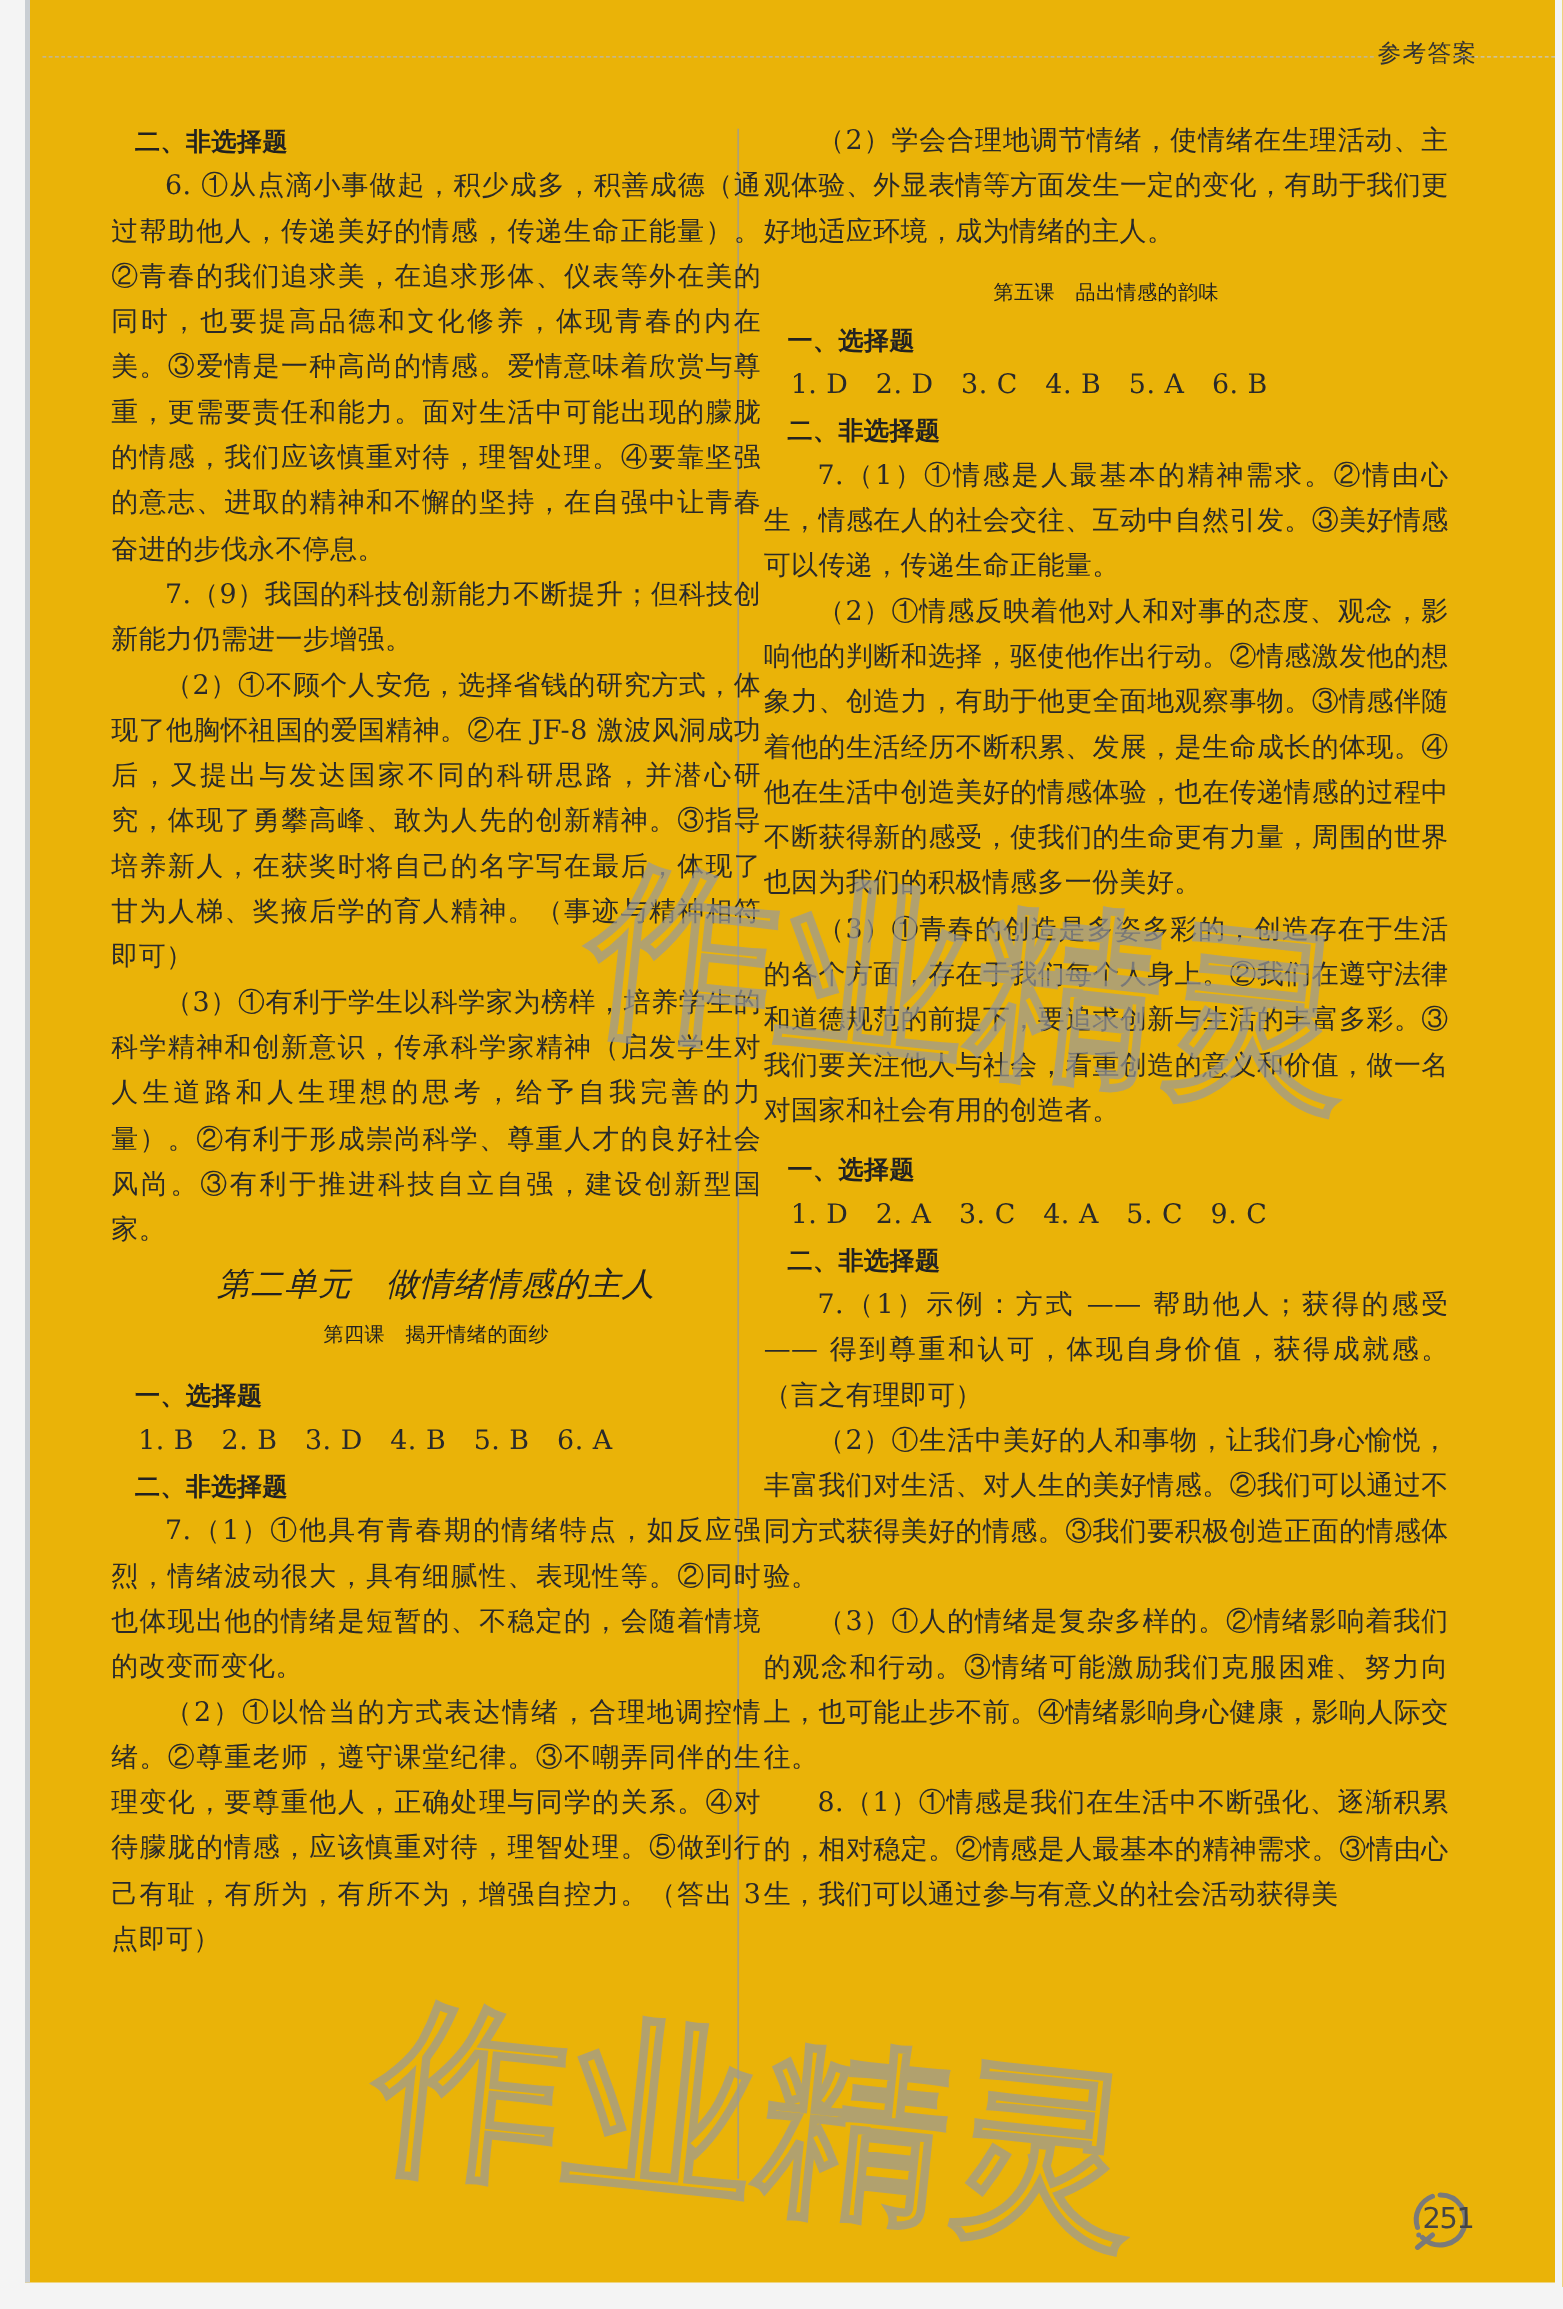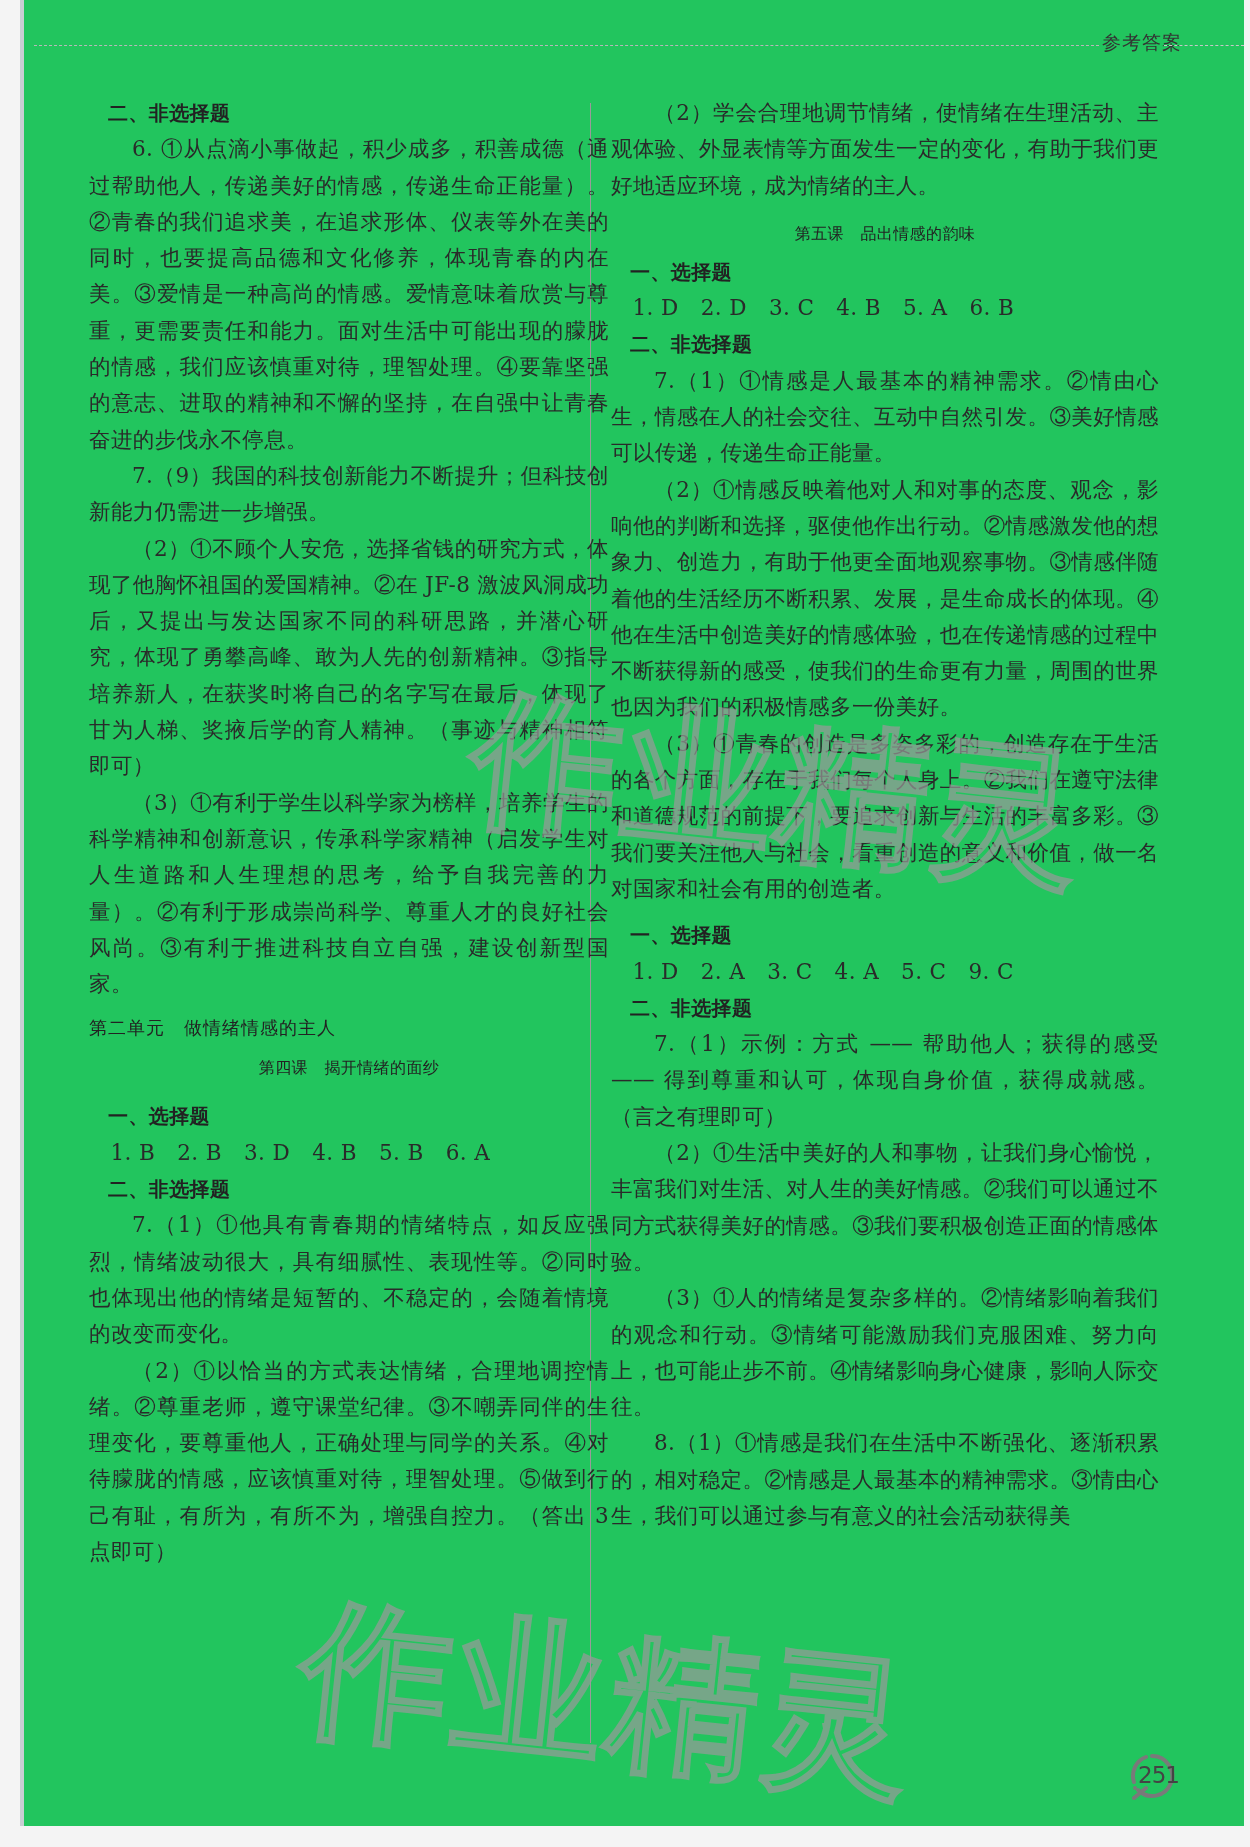--- a/index.html
+++ b/index.html
@@ -5,21 +5,21 @@
   html, body { margin: 0; padding: 0; }
   body {
     width: 1250px; height: 1847px; overflow: hidden;
     background: #f4f4f4;
     font-family: "DejaVu Serif", "Liberation Serif", serif;
     color: #2a2a2a;
     position: relative;
   }
   .page {
     position: absolute; left: 20px; top: 0; width: 1220px; height: 1826px;
-    background: #22c55e;
+    background: #eab308;
     border-left: 4px solid #c9ced3;
   }
   .header-rule {
     position: absolute; left: 10px; top: 45px; width: 1065px; height: 0;
     border-top: 1px dashed #b8b8b8;
   }
   .header-rule-right {
     position: absolute; left: 1140px; top: 45px; width: 80px; height: 0;
     border-top: 1px dashed #c8c8c8;
   }
@@ -41,22 +41,22 @@
   .p { margin: 0; text-indent: 2em; text-align: justify; }
   .sec {
     font-family: "DejaVu Sans", "Liberation Sans", sans-serif;
     font-weight: bold; font-size: 20px; margin: 0; padding-left: 0.95em;
     height: 36.3px; line-height: 36.3px; color: #222;
   }
   .answers { margin: 0; padding-left: 1em; height: 36.3px; line-height: 36.3px; word-spacing: 0; }
   .answers span { display: inline-block; margin-right: 22px; }
   .unit-title {
     font-family: "DejaVu Sans", "Liberation Sans", sans-serif;
-    font-size: 18px; text-align: left; margin: 6px 0 0 0; height: 40px; line-height: 40px;
-    letter-spacing: 1px; color: #222;
+    font-size: 26px; text-align: center; margin: 6px 0 0 0; height: 40px; line-height: 40px;
+    letter-spacing: 1px; color: #222; font-style: italic;
   }
   .lesson-title {
     font-family: "DejaVu Sans", "Liberation Sans", sans-serif;
     font-size: 16px; text-align: center; margin: 0; height: 40px; line-height: 40px; color: #222;
   }
   .spacer-sm { height: 10px; }
   .watermark {
     position: absolute; font-family: "DejaVu Sans", "Liberation Sans", sans-serif;
     font-size: 150px; font-weight: bold; color: transparent;
     -webkit-text-stroke: 2px #9a9a9a; letter-spacing: 4px;

